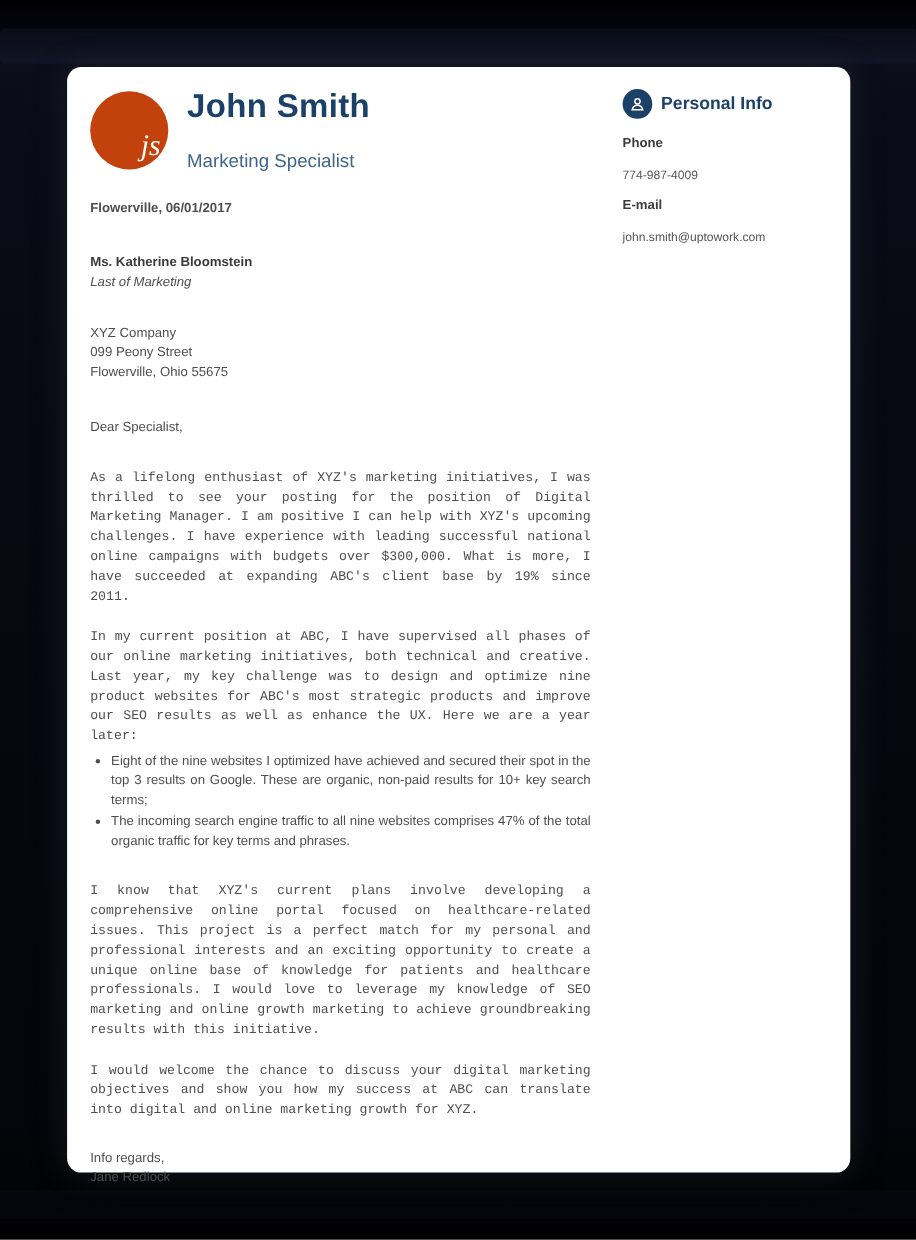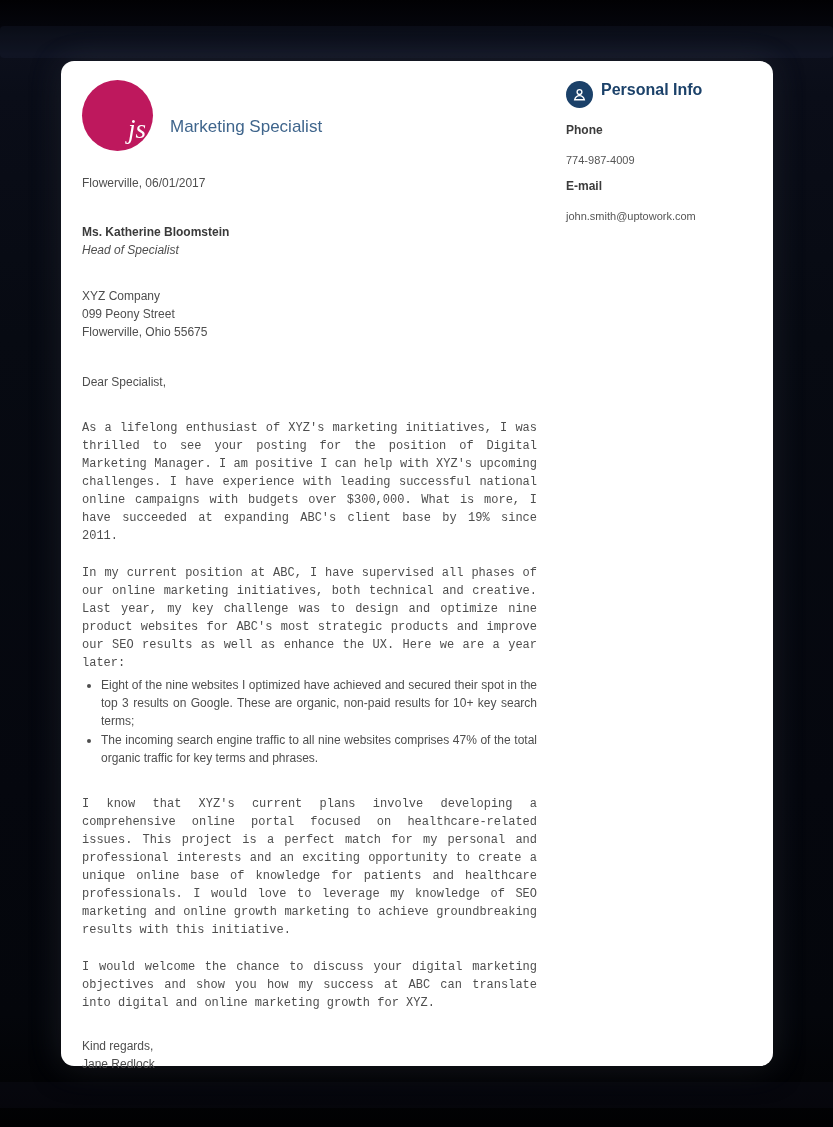--- a/index.html
+++ b/index.html
@@ -31,50 +31,50 @@
   .card-body { display: flex; }
   .left-col { width: 455px; }
   .right-col { width: 178px; margin-left: 29px; padding-top: 1px; }
 
   
   .header { display: flex; align-items: center; margin-bottom: 23px; }
   .avatar {
     position: relative;
     width: 71px; height: 71px;
     border-radius: 50%;
-    background: #be185d;
+    background: #c2410c;
     flex-shrink: 0;
   }
   .avatar .initials {
     position: absolute; right: 7px; bottom: 6px;
     font-family: "Liberation Serif", serif;
     font-style: italic;
     font-size: 27px;
     color: #ffffff;
   }
   .name-block { margin-left: 17px; }
   .name { font-size: 30px; font-weight: bold; color: #1b4169; letter-spacing: 0.3px; }
   .job-title { font-size: 17px; color: #3f658c; margin-top: 23px; }
 
   
   .letter { font-size: 12px; line-height: 18px; color: #4e4e4e; }
-  .date-line { margin-bottom: 31px; }
+  .date-line { margin-bottom: 31px; font-weight: bold; }
   .recipient-name { font-weight: bold; color: #3a3a3a; }
   .recipient-title { font-style: italic; }
   .company-block { margin-top: 28px; }
   .salutation { margin-top: 32px; }
   .para { margin-top: 28px; text-align: justify; font-family: Liberation Mono, monospace; }
   .para + .para { margin-top: 19px; }
   ul.bullet-list { margin: 4px 0 0 0; padding-left: 19px; }
   ul.bullet-list li { text-align: justify; margin-top: 1px; }
   .signoff-block { margin-top: 25px; }
   .postscript { margin-top: 18px; text-align: justify; }
 
   
-  .sidebar-header { display: flex; }
+  .sidebar-header { display: flex; align-items: center; }
   .sidebar-icon {
     width: 27px; height: 27px; border-radius: 50%;
     background: #1b4169;
     display: flex; align-items: center; justify-content: center;
     flex-shrink: 0;
   }
   .sidebar-heading { margin-left: 8px; font-size: 16px; font-weight: bold; color: #1b4169; }
   .field { margin-top: 13px; }
   .field-first { margin-top: 15px; }
   .field-label { font-size: 12px; font-weight: bold; color: #3b3b3b; }
@@ -89,30 +89,31 @@
 <div class="card">
   <div class="card-body">
 
     <div class="left-col">
 
       <div class="header">
         <div class="avatar">
           <span class="initials">js</span>
         </div>
         <div class="name-block">
+          <div class="name">John Smith</div>
           <div class="job-title">Marketing Specialist</div>
         </div>
       </div>
 
       <div class="letter">
         <div class="date-line">Flowerville, 06/01/2017</div>
 
         <div class="recipient-block">
           <div class="recipient-name">Ms. Katherine Bloomstein</div>
-          <div class="recipient-title">Head of Specialist</div>
+          <div class="recipient-title">Last of Marketing</div>
         </div>
 
         <div class="company-block">
           <div>XYZ Company</div>
           <div>099 Peony Street</div>
           <div>Flowerville, Ohio 55675</div>
         </div>
 
         <div class="salutation">Dear Specialist,</div>
 
@@ -123,21 +124,21 @@
         <ul class="bullet-list">
           <li>Eight of the nine websites I optimized have achieved and secured their spot in the top 3 results on Google. These are organic, non-paid results for 10+ key search terms;</li>
           <li>The incoming search engine traffic to all nine websites comprises 47% of the total organic traffic for key terms and phrases.</li>
         </ul>
 
         <p class="para">I know that XYZ's current plans involve developing a comprehensive online portal focused on healthcare-related issues. This project is a perfect match for my personal and professional interests and an exciting opportunity to create a unique online base of knowledge for patients and healthcare professionals. I would love to leverage my knowledge of SEO marketing and online growth marketing to achieve groundbreaking results with this initiative.</p>
 
         <p class="para">I would welcome the chance to discuss your digital marketing objectives and show you how my success at ABC can translate into digital and online marketing growth for XYZ.</p>
 
         <div class="signoff-block">
-          <div>Kind regards,</div>
+          <div>Info regards,</div>
           <div>Jane Redlock</div>
         </div>
 
       </div>
     </div>
 
     <div class="right-col">
       <div class="sidebar-header">
         <span class="sidebar-icon">
           <svg width="17" height="17" viewBox="0 0 24 24" fill="none" stroke="#ffffff" stroke-width="1.9" stroke-linecap="round">

